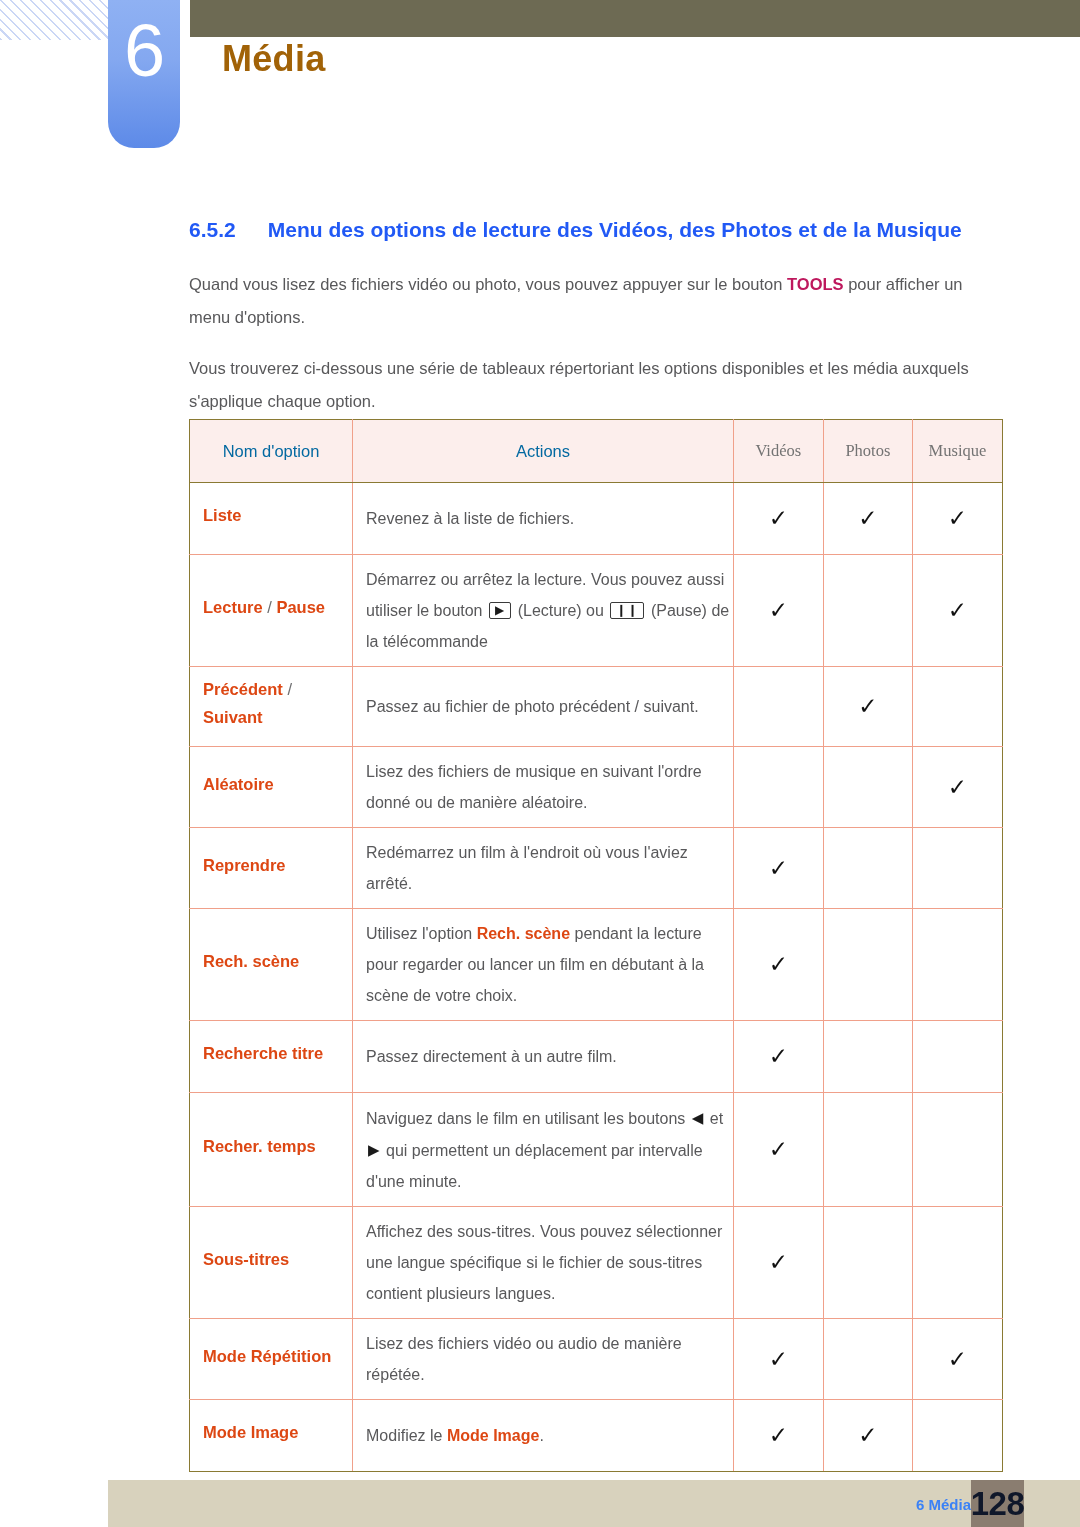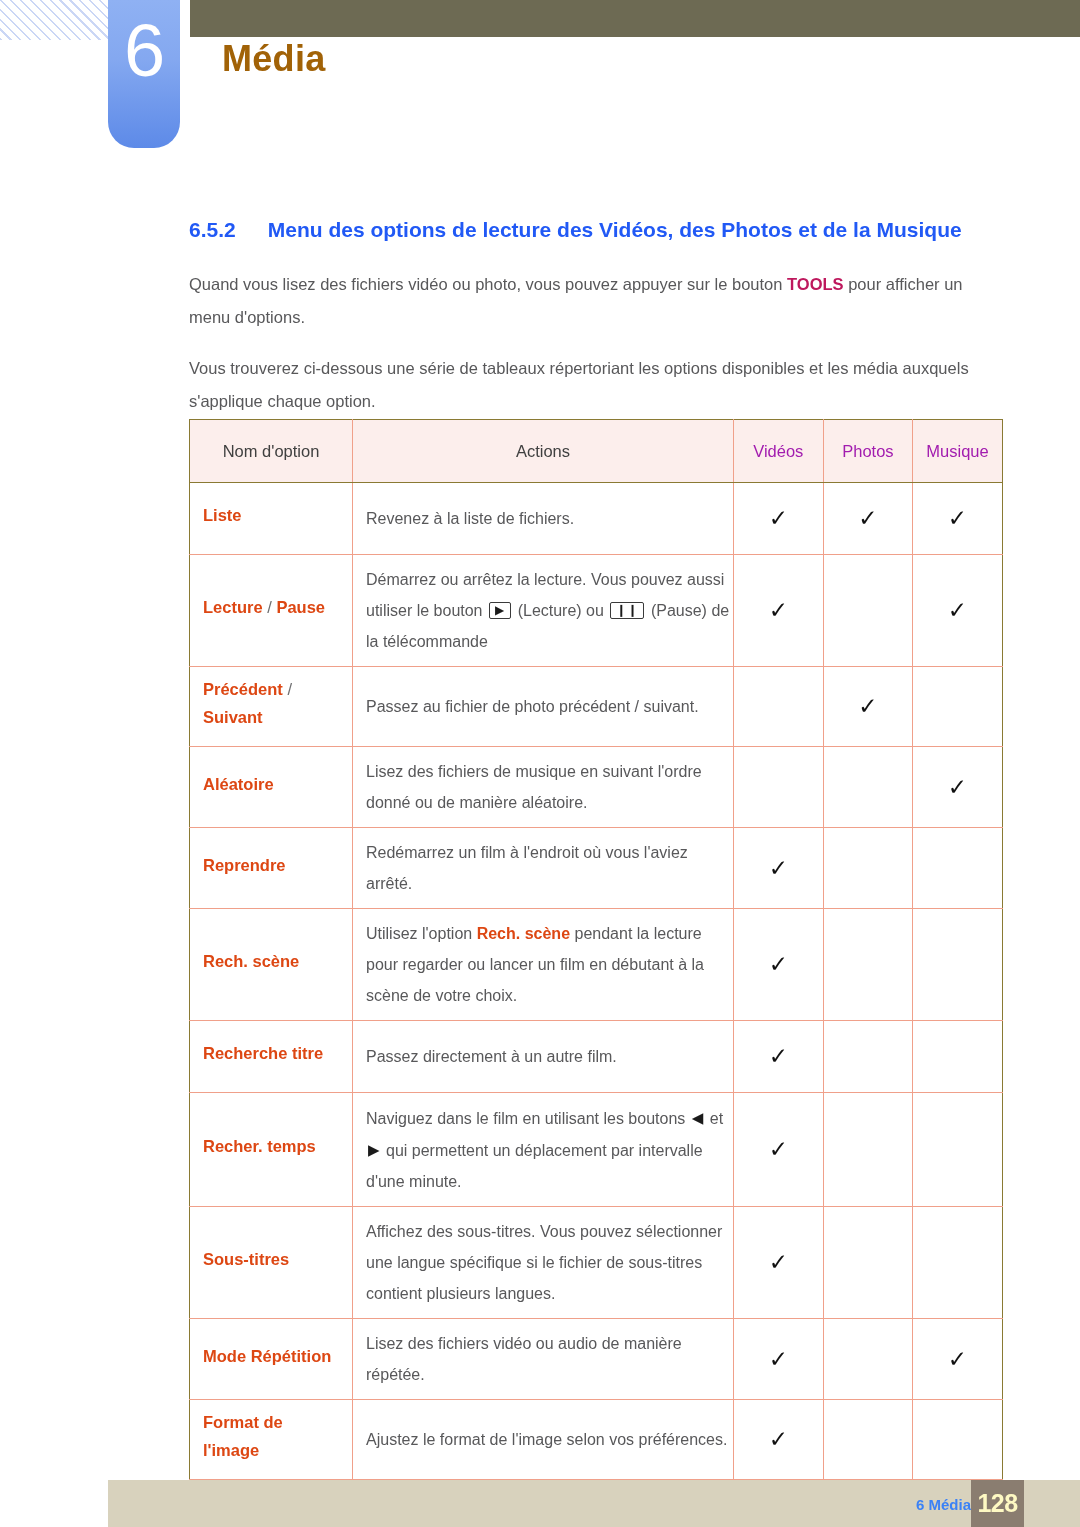--- a/index.html
+++ b/index.html
@@ -103,22 +103,22 @@
   .opt-table thead th {
     background: #fceeec;
     border-top: 1px solid #8a7a33;
     border-bottom: 1px solid #8a7a33;
     height: 62px;
     font-size: 16.5px;
     font-weight: normal;
     text-align: center;
     line-height: 24px;
   }
-  .opt-table thead th.h-dark { color: #404040; margin-left: 46px; }
-  .opt-table thead th.h-red  { color: #a21caf; }
+  .opt-table thead th.h-dark { color: #0369a1; margin-left: 46px; }
+  .opt-table thead th.h-red  { color: #737373; font-family: Liberation Serif, serif; }
   .opt-table thead th:first-child { border-left: 1px solid #8a7a33; }
   .opt-table thead th:last-child  { border-right: 1px solid #8a7a33; margin-top: 42px; }
 
   .opt-table tbody td { height: 48px; }
   .opt-table tbody tr td:first-child { border-left: 1px solid #8a7a33; }
   .opt-table tbody tr td:last-child  { border-right: 1px solid #8a7a33; }
   .opt-table tbody tr:last-child td  { border-bottom: 1px solid #8a7a33; }
 
   td.cell-name {
     color: #dd4713;
@@ -180,22 +180,22 @@
     right: 109px; bottom: 14px;
     color: #3b82f6;
     font-size: 15px;
     font-weight: bold;
   }
   .footer-page {
     position: absolute;
     right: 56px; bottom: 0;
     width: 53px; height: 47px;
     background: #8a7d70;
-    color: #fef9c3;
-    font-size: 25px;
+    color: #0f172a;
+    font-size: 33px;
     font-weight: bold;
     display: flex;
     align-items: center;
     justify-content: center;
     letter-spacing: -.5px;
   }
 </style>
 </head>
 <body>
 
@@ -299,27 +299,20 @@
         <td class="cell-check"></td>
       </tr>
       <tr>
         <td class="cell-name"><span>Mode Répétition</span></td>
         <td class="cell-action"><span>Lisez des fichiers vidéo ou audio de manière répétée.</span></td>
         <td class="cell-check"><span class="tick">✓</span></td>
         <td class="cell-check"></td>
         <td class="cell-check"><span class="tick">✓</span></td>
       </tr>
       <tr>
-        <td class="cell-name"><span>Format de</span><br><span>l'image</span></td>
-        <td class="cell-action"><span>Ajustez le format de l'image selon vos préférences.</span></td>
-        <td class="cell-check"><span class="tick">✓</span></td>
-        <td class="cell-check"></td>
-        <td class="cell-check"></td>
-      </tr>
-      <tr>
         <td class="cell-name"><span>Mode Image</span></td>
         <td class="cell-action"><span>Modifiez le </span><span class="kw">Mode Image</span><span>.</span></td>
         <td class="cell-check"><span class="tick">✓</span></td>
         <td class="cell-check"><span class="tick">✓</span></td>
         <td class="cell-check"></td>
       </tr>
     </tbody>
 </table>
 
 <div class="footer-bar"></div>

